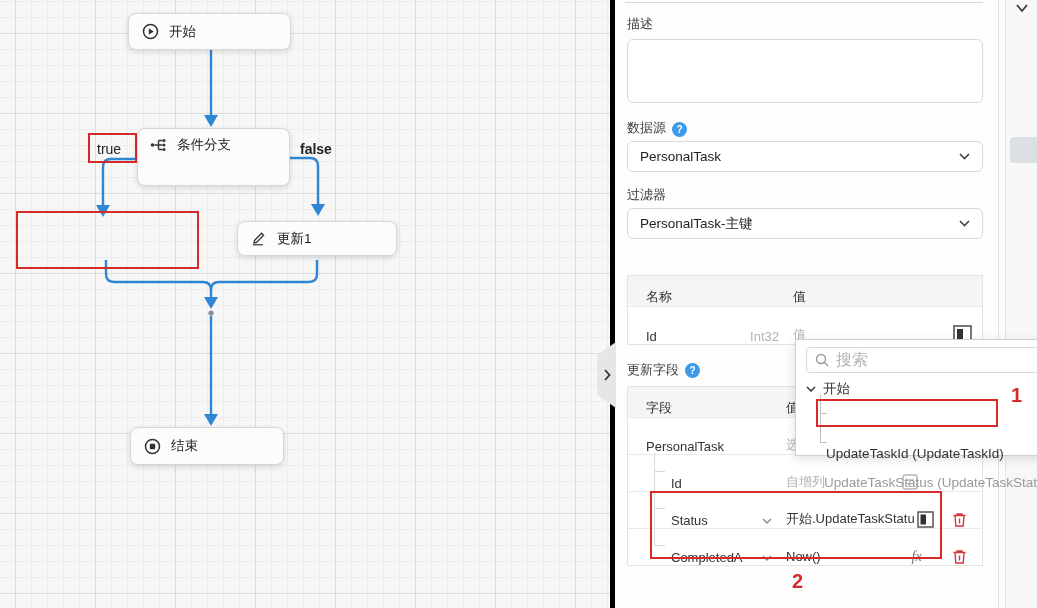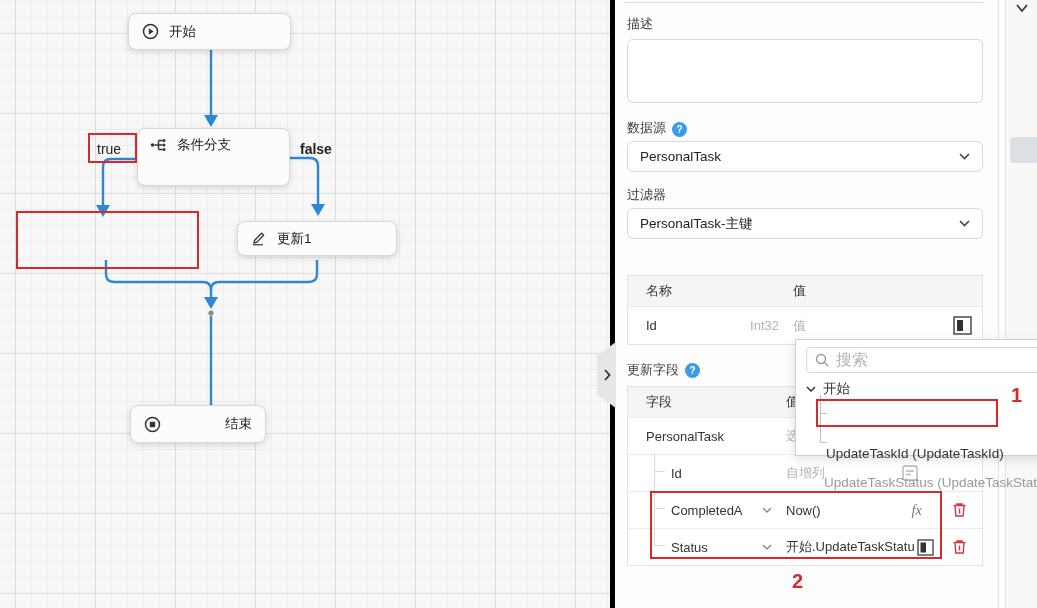--- a/index.html
+++ b/index.html
@@ -28,21 +28,21 @@
   .node .nlabel { white-space:nowrap; }
   .node.selected { border:1.5px solid #85bce8; box-shadow:0 0 0 3px rgba(140,190,235,.30),0 2px 6px rgba(0,0,0,.10); background:#fff; }
   #node-start { left:128px; top:13px; width:163px; height:37px; }
   #node-branch { left:137px; top:128px; width:153px; height:58px; padding:0; display:block; }
   #node-branch .brow { display:flex; align-items:center; gap:10px; padding:0 12px; height:31px; }
   #node-branch .bsub { margin:0 4px 4px 4px; height:19px; background:#ececec; border-radius:4px;
       display:flex; align-items:center; gap:8px; padding:0 9px; font-size:12.5px; color:#333; }
   .cond-tag { font-style:italic; font-size:9.5px; color:#777; font-family:"Liberation Serif",serif; }
   #node-update { left:25px; top:219px; width:162px; height:41px; }
   #node-update1 { left:237px; top:221px; width:160px; height:35px; }
-  #node-end { left:130px; top:405px; width:136px; height:38px;justify-content:space-between; }
+  #node-end { left:130px; top:427px; width:154px; height:38px; }
   .edge-label { position:absolute; font-size:14px; color:#222; }
   #label-true { left:97px; top:141px; }
   #label-false { left:300px; top:141px;font-weight:bold; }
   .redbox { position:absolute; border:2px solid #d62a2a; z-index:30; pointer-events:none; }
   #rb-true { left:88px; top:133px; width:49px; height:30px; }
   #rb-update { left:16px; top:211px; width:183px; height:58px; }
 
   
   #panel { position:absolute; left:610px; top:0; width:427px; height:608px; background:#fdfdfd; border-left:5px solid #000000; }
   #collapse-tab { position:absolute; left:-18px; top:342px; width:19px; height:66px; background:#e6e6e6;
@@ -59,21 +59,21 @@
   .selectbox { position:absolute; left:12px; width:356px; height:31px; border:1px solid #d9d9d9; border-radius:6px; background:#fff;
       display:flex; align-items:center; padding:0 12px; font-size:13.5px; color:#222; }
   .selectbox .sval { flex:1; }
   #ds-select { top:141px; }
   #filter-label { top:186px; }
   #filter-select { top:208px; }
   #fp-label { top:252px;margin-top:36px; }
   .chev { color:#444; }
 
   .tbl { position:absolute; left:12px; width:356px; border:1px solid #e3e3e3; background:#fff; }
-  .tr { display:flex; align-items:center; border-top:1px solid #ebebeb; }
+  .tr { display:flex; align-items:flex-end; border-top:1px solid #ebebeb; }
   .tr:first-child { border-top:none; }
   .tr.th { background:#f5f5f5; height:30px; font-size:13px; color:#333; }
   #tbl-filter-params { top:275px; }
   #tbl-filter-params .c1 { width:165px; padding-left:18px; display:flex; align-items:center; }
   #tbl-filter-params .c2 { flex:1; display:flex; align-items:center; padding-right:10px; }
   #tbl-filter-params .tr.data { height:38px; }
   .gray { color:#b3b3b3; }
   .type-txt { margin-left:auto; margin-right:14px; color:#b3b3b3; }
 
   #uf-label { top:361px; }
@@ -274,53 +274,53 @@
               <rect x="1" y="1" width="14" height="14" rx="2" fill="none" stroke="#b5b5b5" stroke-width="1.4"></rect>
               <path d="M4,6 H12 M4,9.5 H9" stroke="#b5b5b5" stroke-width="1.3"></path>
             </svg>
           </span>
         </div>
         <div class="acell"></div>
       </div>
 
       <div class="tr data">
         <div class="fcell" style="padding-left:43px;">
-          <span>CompletedA</span>
-          <svg class="row-chev" width="10" height="6" viewBox="0 0 10 6">
-            <path d="M1,1 L5,5 L9,1" stroke="#888" stroke-width="1.4" fill="none"></path>
-          </svg>
-        </div>
-        <div class="vcell">
-          <span>Now()</span>
-          <span class="fx" style="margin-left:auto;margin-right:14px;">fx</span>
-        </div>
-        <div class="acell">
-          <span class="icon-btn">
-            <svg width="15" height="16" viewBox="0 0 15 16">
-              <path d="M1.5,3.5 H13.5 M5,3.5 V2 H10 V3.5 M3,3.5 L3.8,14 H11.2 L12,3.5 M7.5,6.5 V11.5" stroke="#d9363e" stroke-width="1.4" fill="none"></path>
-            </svg>
-          </span>
-        </div>
-      </div>
-
-      <div class="tr data">
-        <div class="fcell" style="padding-left:43px;">
           <span>Status</span>
           <svg class="row-chev" width="10" height="6" viewBox="0 0 10 6">
             <path d="M1,1 L5,5 L9,1" stroke="#888" stroke-width="1.4" fill="none"></path>
           </svg>
         </div>
         <div class="vcell">
           <span>开始.UpdateTaskStatu</span>
           <span class="icon-btn" style="margin-left:2px;">
             <svg width="17" height="17" viewBox="0 0 17 17">
               <rect x="1" y="1" width="15" height="15" fill="#fff" stroke="#555" stroke-width="1.5"></rect>
               <rect x="3.5" y="3.5" width="5.5" height="10" fill="#333"></rect>
             </svg>
           </span>
+        </div>
+        <div class="acell">
+          <span class="icon-btn">
+            <svg width="15" height="16" viewBox="0 0 15 16">
+              <path d="M1.5,3.5 H13.5 M5,3.5 V2 H10 V3.5 M3,3.5 L3.8,14 H11.2 L12,3.5 M7.5,6.5 V11.5" stroke="#d9363e" stroke-width="1.4" fill="none"></path>
+            </svg>
+          </span>
+        </div>
+      </div>
+
+      <div class="tr data">
+        <div class="fcell" style="padding-left:43px;">
+          <span>CompletedA</span>
+          <svg class="row-chev" width="10" height="6" viewBox="0 0 10 6">
+            <path d="M1,1 L5,5 L9,1" stroke="#888" stroke-width="1.4" fill="none"></path>
+          </svg>
+        </div>
+        <div class="vcell">
+          <span>Now()</span>
+          <span class="fx" style="margin-left:auto;margin-right:14px;">fx</span>
         </div>
         <div class="acell">
           <span class="icon-btn">
             <svg width="15" height="16" viewBox="0 0 15 16">
               <path d="M1.5,3.5 H13.5 M5,3.5 V2 H10 V3.5 M3,3.5 L3.8,14 H11.2 L12,3.5 M7.5,6.5 V11.5" stroke="#d9363e" stroke-width="1.4" fill="none"></path>
             </svg>
           </span>
         </div>
       </div>
     </div>

